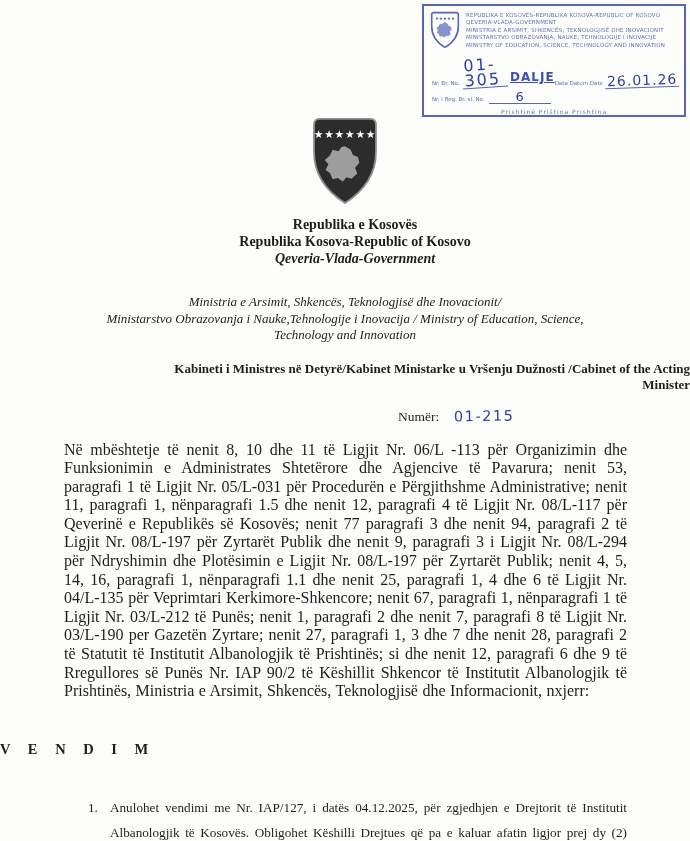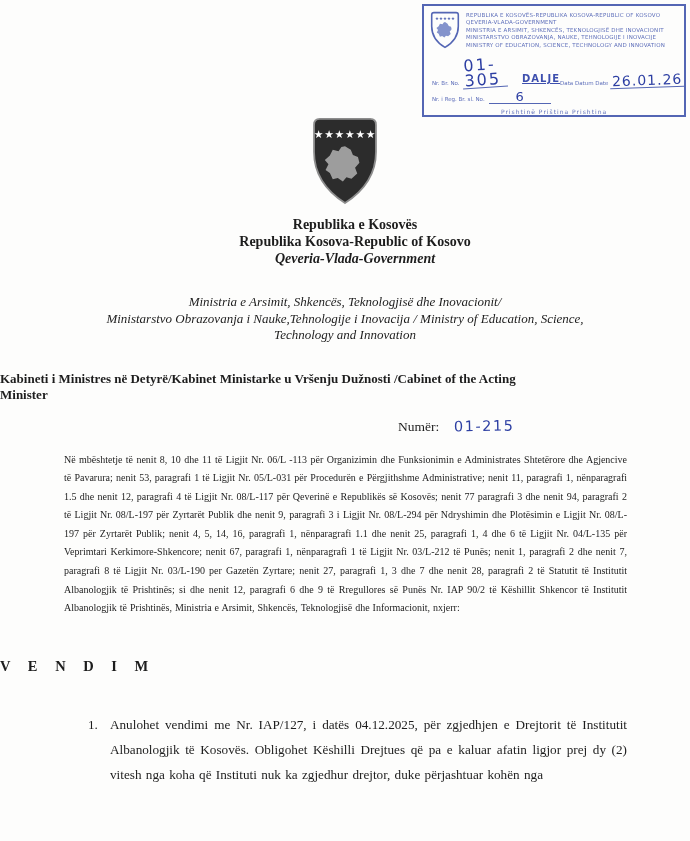--- a/index.html
+++ b/index.html
@@ -21,44 +21,44 @@
     letter-spacing:0.2px; color:#5e6fba; padding-top:2px;
   }
   .stamp-fill { padding:2px 8px 0 8px; font-family:"DejaVu Sans", sans-serif; }
   .stamp-row1 { display:flex; align-items:flex-end; }
   .stamp-lbl { font-size:5.5px; color:#5e6fba; white-space:nowrap; padding-bottom:2px; }
   .hand { font-family:"DejaVu Sans", sans-serif; color:#2d3fa3; }
   .stamp-num {
     font-size:16px; letter-spacing:2px; transform:rotate(-4deg);
     border-bottom:1.5px solid #5466b4; padding:0 6px 0 2px; margin-left:2px; line-height:15px;
   }
-  .stamp-dalje { font-size:10px; color:#3d4fae; letter-spacing:1px; margin-left:16px; padding-bottom:4px; font-weight:bold;text-decoration:underline; }
+  .stamp-dalje { font-size:12px; color:#3d4fae; letter-spacing:1px; margin-left:4px; padding-bottom:4px; font-weight:bold;text-decoration:underline; }
   .stamp-date { font-size:14px; letter-spacing:1px; transform:rotate(-2deg); line-height:14px;
     border-bottom:1.5px solid #5466b4; padding:0 2px; margin-left:2px; }
   .stamp-row2 { display:flex; align-items:flex-end; margin-top:3px; }
   .stamp-reg { font-size:13px; line-height:12px; border-bottom:1.5px solid #5466b4;
     min-width:62px; text-align:center; margin-left:4px; }
   .stamp-city { text-align:center; font-size:6px; color:#5e6fba; margin-top:4px; letter-spacing:1px; }
   
   .arms-block { padding-top:116px; text-align:center; }
   .state-lines { margin-top:6px; text-align:center;padding-left:20px; }
   .state-l1, .state-l2 { font-weight:bold; font-size:14px; line-height:17px; }
   .state-l3 { font-weight:bold; font-style:italic; font-size:14px; line-height:17px; }
   
   .ministry { margin-top:27px; text-align:center; font-style:italic; font-size:13px; line-height:16.5px; }
-  .cabinet { margin-top:27px; text-align:left; font-weight:bold; font-size:13px; line-height:16.5px; }
+  .cabinet { margin-top:17px; text-align:right; font-weight:bold; font-size:13px; line-height:16.5px; }
   
   .ref { margin:14px 0 0 398px; font-size:13.5px; }
   .ref-row { display:flex; align-items:center; height:18px; }
   .ref-lbl { width:56px; }
   .ref-val { font-size:14.5px; letter-spacing:1.5px; transform:rotate(-1deg); line-height:15px; }
   
   .preamble {
     margin:15px 63px 0 64px; text-align:justify;
-    font-size:10px; line-height:18.6px; word-spacing:0.5px;
+    font-size:16px; line-height:18.6px; word-spacing:0.5px;
   }
   .vendim { margin-top:40px; font-weight:bold; font-size:14.5px; letter-spacing:7px; }
   .item { display:flex; margin:37px 63px 0 88px; font-size:13.2px; line-height:25px; }
   .item-num { flex:0 0 22px; }
   .item-text { text-align:justify; word-spacing:1px; }
 </style>
 </head>
 <body>
 
 <div class="page">

